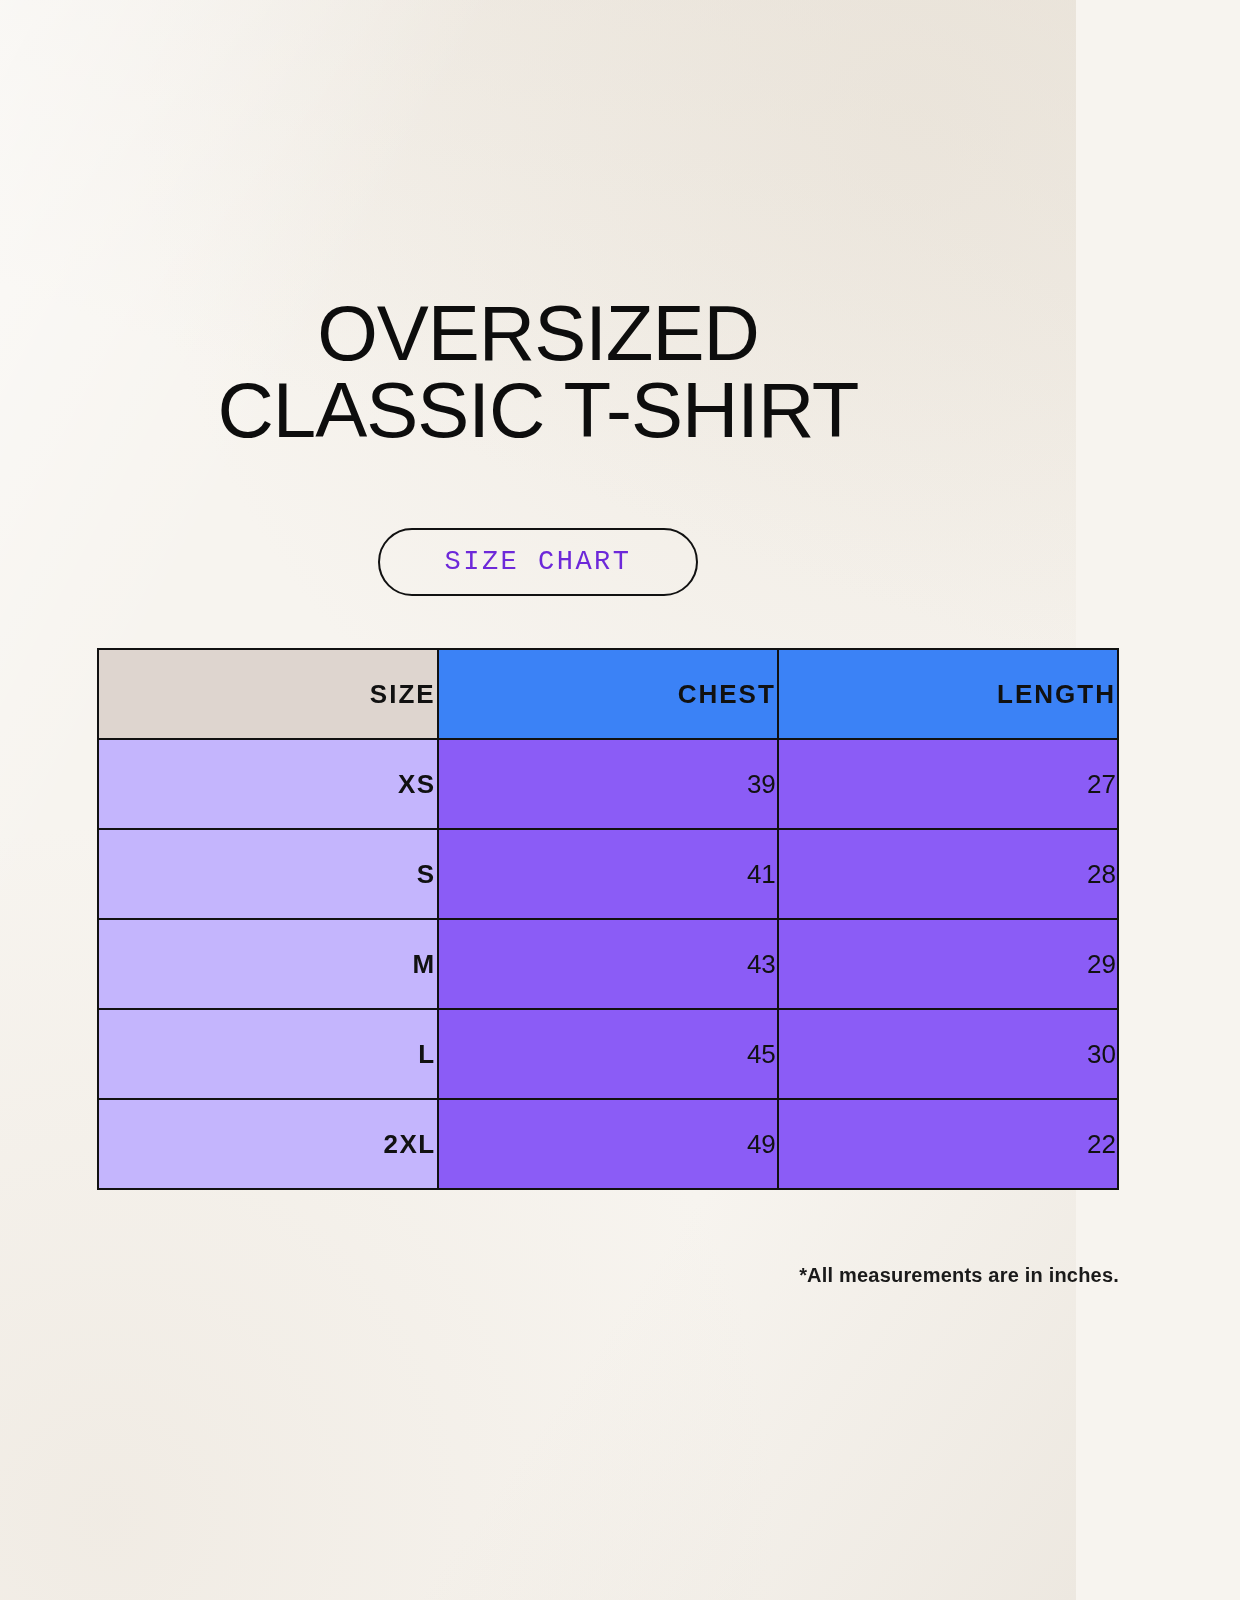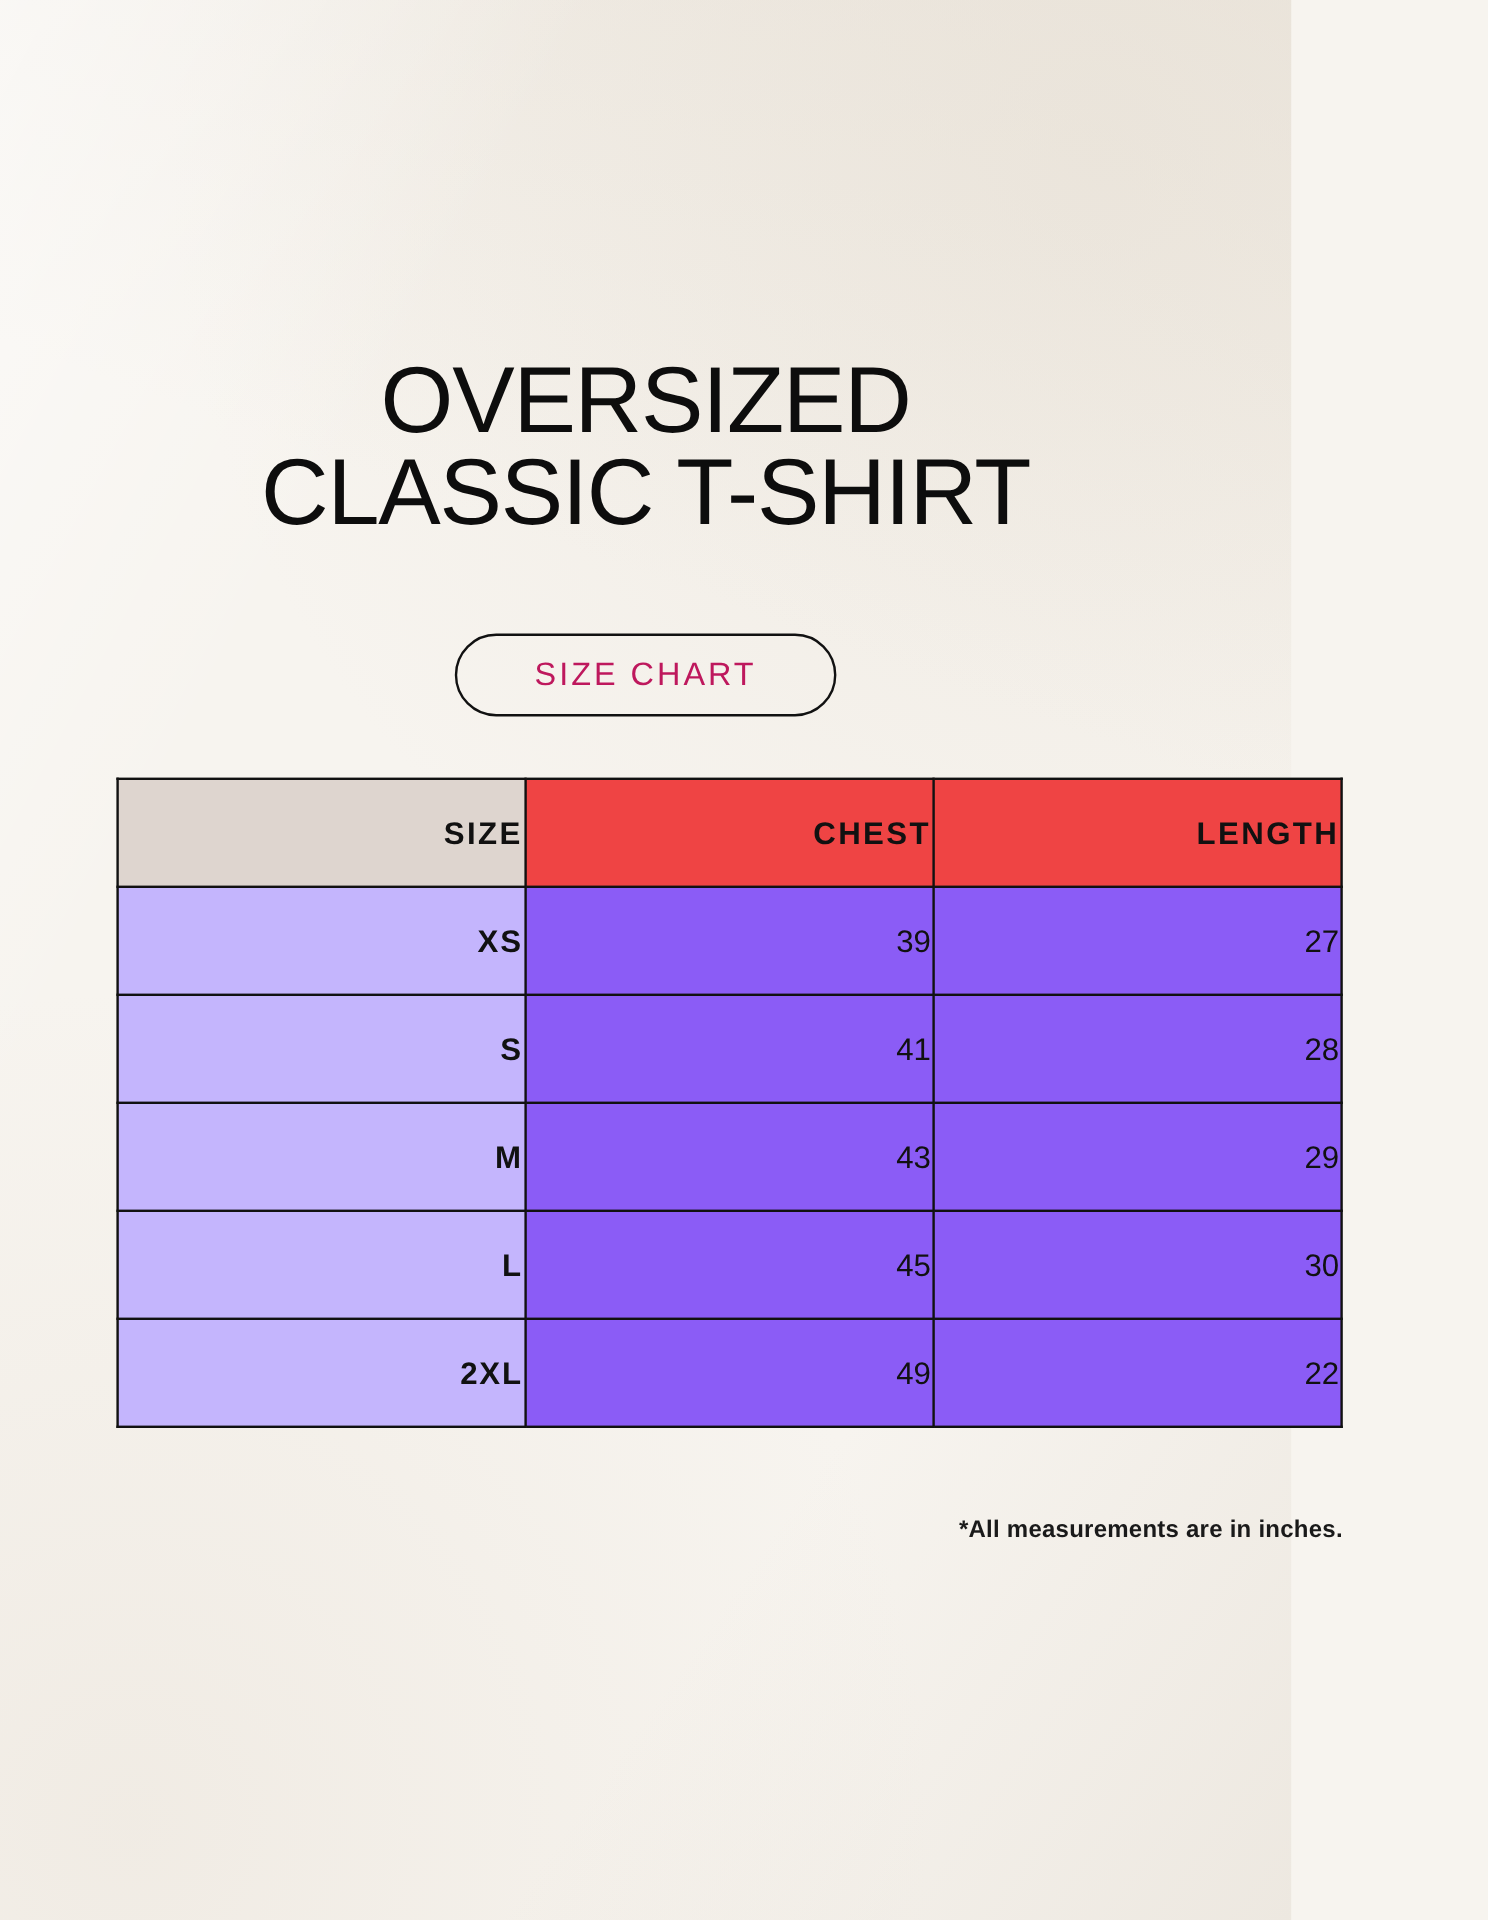--- a/index.html
+++ b/index.html
@@ -60,22 +60,23 @@
     display: flex;
     justify-content: center;
   }
   .pill {
     border: 2px solid #111;
     border-radius: 40px;
     padding: 17px 64px;
     font-size: 27px;
     letter-spacing: 2.5px;
     font-weight: 500;
-    color: #be185d;
+    color: #6d28d9;
     background: transparent;
+    font-family: Liberation Mono, monospace;
   }
   .table-wrap {
     position: absolute;
     top: 648px;
     left: 97px;
     width: 1022px;
   }
   table.size-table {
     border-collapse: collapse;
     width: 100%;
@@ -92,21 +93,21 @@
   col.c-val  { width: 33.35%; }
   thead th {
     font-weight: bold;
     letter-spacing: 2px;
     font-size: 25px;
   }
   thead th.h-size {
     background: #ded5cf;
   }
   thead th.h-measure {
-    background: #ef4444;
+    background: #3b82f6;
   }
   td.size-cell {
     background: #c4b5fd;
     font-weight: bold;
     letter-spacing: 1.5px;
   }
   td.val-cell {
     background: #8b5cf6;
     font-weight: 400;
   }

